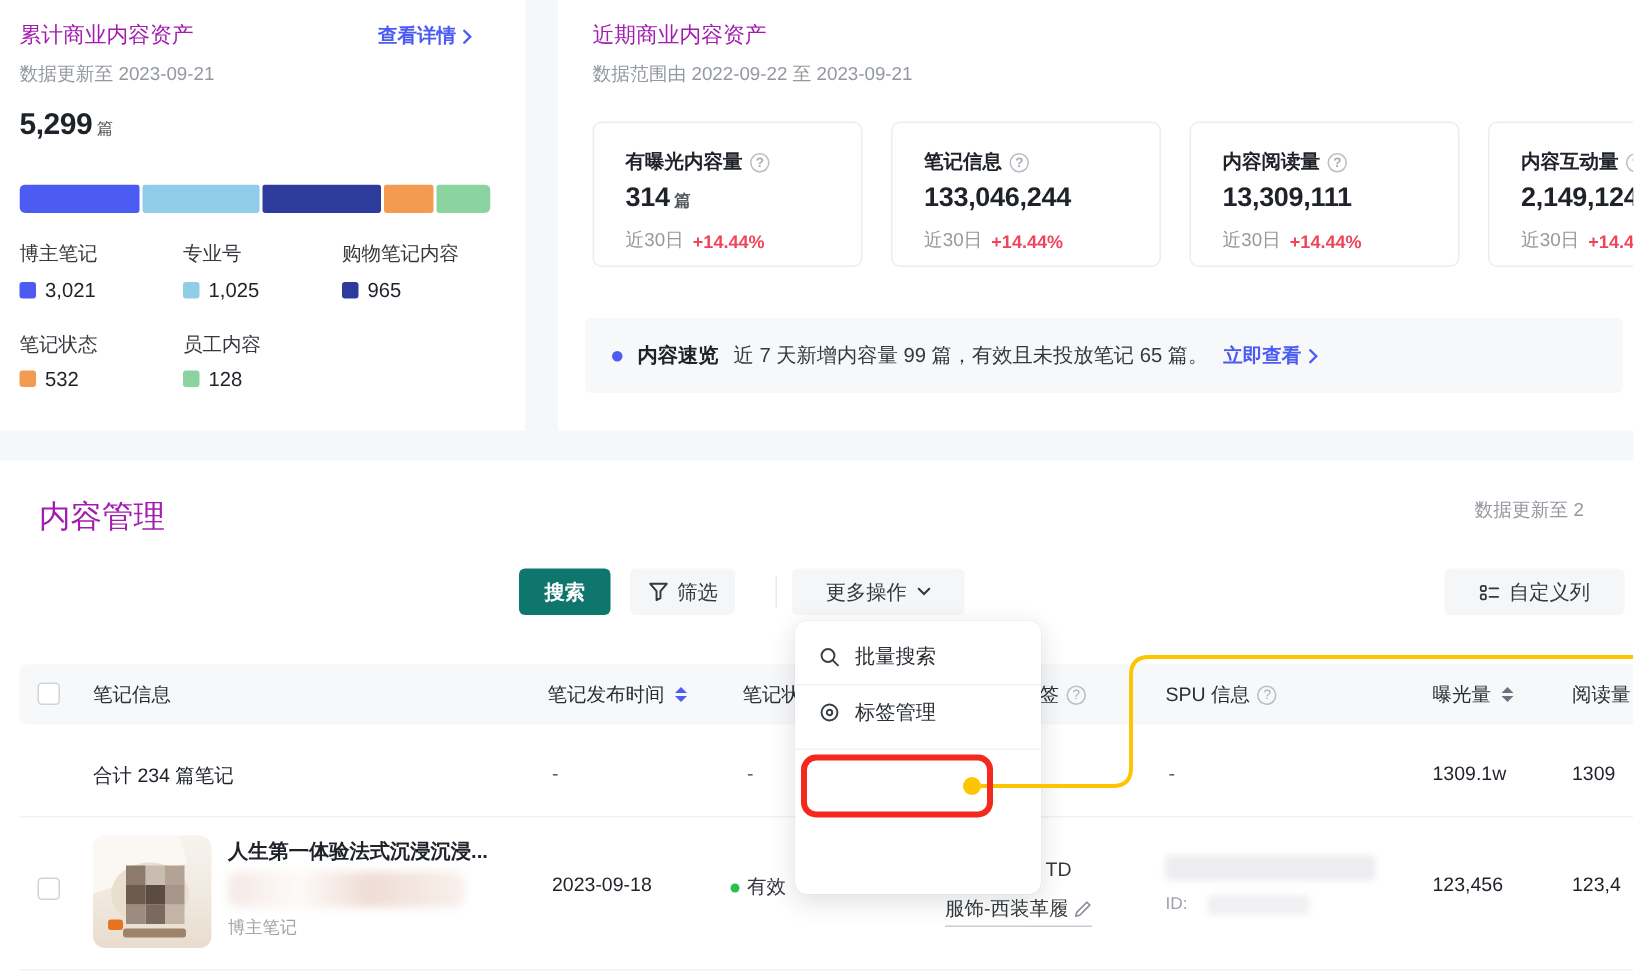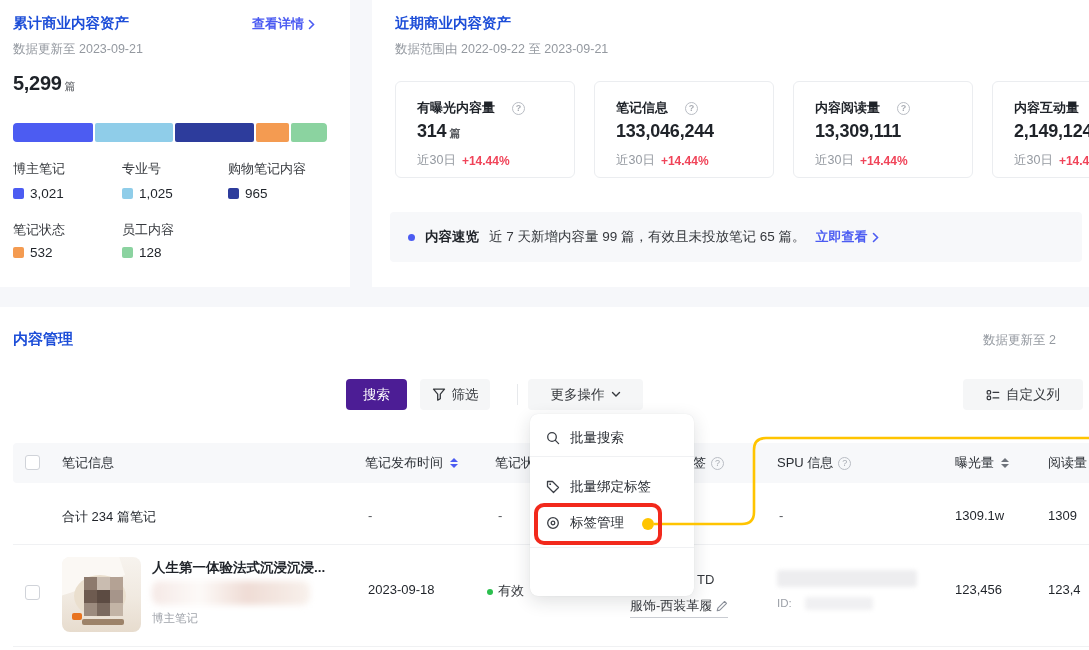--- a/index.html
+++ b/index.html
@@ -2,41 +2,41 @@
 <html><head>
 <meta charset="utf-8">
 <style>
   *{margin:0;padding:0;box-sizing:border-box}
   html,body{background:#fff}
   body{font-family:"Liberation Sans","DejaVu Sans",sans-serif;color:#1f2329}
   .screen{position:relative;width:1089px;height:650px;background:#fff;overflow:hidden}
   .abs{position:absolute}
   .v-gap{position:absolute;left:350px;top:0;width:22px;height:287px;background:#f6f7fa}
   .h-band{position:absolute;left:0;top:287px;width:1089px;height:20px;background:#f6f7fa}
-  .panel-title{font-size:14.5px;font-weight:700;color:#1d4ed8;white-space:nowrap}
+  .panel-title{font-size:14.5px;font-weight:400;color:#a21caf;white-space:nowrap}
   .muted{font-size:12.5px;color:#9499a0;white-space:nowrap}
   .link{display:inline-flex;align-items:center;gap:4px;color:#4c5cf2;font-size:13px;font-weight:600;cursor:pointer;text-decoration:none;white-space:nowrap}
   .big-num{font-size:20px;font-weight:700;letter-spacing:-.3px}
   .unit{font-size:11px;color:#56595e;margin-left:3px}
   .bar{display:flex;gap:2px;border-radius:4px;overflow:hidden}
   .bar-seg{height:100%;border-radius:2px}
   .legend-label{font-size:13px;color:#35383d;white-space:nowrap}
   .legend-value{display:flex;align-items:center;gap:6px;font-size:13.5px;color:#1f2329}
   .swatch{width:11px;height:11px;border-radius:2px;display:inline-block}
   .card{position:absolute;top:81px;width:180px;height:97px;background:#fff;border:1px solid #ebedf0;border-radius:6px}
-  .card-label{position:absolute;left:21px;top:17px;display:flex;align-items:center;gap:17px;font-size:13px;font-weight:700;color:#1f2329;white-space:nowrap}
+  .card-label{position:absolute;left:21px;top:17px;display:flex;align-items:center;gap:5px;font-size:13px;font-weight:700;color:#1f2329;white-space:nowrap}
   .card-value{position:absolute;left:21px;top:39px;font-size:18px;font-weight:700;letter-spacing:-.2px;white-space:nowrap}
   .card-foot{position:absolute;left:21px;top:70px;display:flex;align-items:center;gap:6px;font-size:12px;white-space:nowrap}
   .chg{color:#f04459;font-weight:700}
   .qmark{display:inline-flex;align-items:center;justify-content:center;width:13px;height:13px;border:1px solid #b9bdc4;border-radius:50%;color:#a8acb3;font-size:9px;line-height:1}
   .banner{position:absolute;left:390px;top:212px;width:692px;height:50px;background:#f7f8fa;border-radius:4px;display:flex;align-items:center;gap:10px;padding-left:18px;font-size:13.5px;color:#35383d;white-space:nowrap}
   .bdot{width:7px;height:7px;border-radius:50%;background:#4c5cf2}
   .btag{font-weight:700;color:#1f2329}
   .btn{display:flex;align-items:center;justify-content:center;gap:6px;height:31px;border-radius:4px;font-size:13.5px;color:#35383d;background:#f5f6f7;cursor:pointer;white-space:nowrap}
-  .btn-primary{background:#4c1d95;color:#fff;font-weight:400}
+  .btn-primary{background:#0f766e;color:#fff;font-weight:700}
   .search-box{position:absolute;left:13px;top:379px;width:320px;height:31px;background:#f5f6f7;border-radius:4px;display:flex;align-items:center}
   .search-box .type{margin-left:12px;font-size:13px;color:#1f2329;white-space:nowrap}
   .search-box .chev{margin-left:14px;display:flex}
   .search-box .sep{margin-left:16px;width:1px;height:16px;background:#dcdee2}
   .search-box .mag{margin-left:13px;display:flex}
   .search-input{flex:1;margin-left:8px;margin-right:8px;border:none;outline:none;background:transparent;font-size:13px;color:#1f2329;font-family:inherit}
   .search-input::placeholder{color:#a3a7ae}
   .tb-sep{position:absolute;left:517px;top:384px;width:1px;height:21px;background:#e7e9ec}
   .thead{position:absolute;left:13px;top:443px;width:1076px;height:40px;background:#f7f8fa;border-radius:4px 0 0 4px}
   .hcell{position:absolute;top:0;height:40px;line-height:40px;font-size:13px;color:#2a2e34;font-weight:500;white-space:nowrap;display:flex;align-items:center;gap:5px}
@@ -185,21 +185,21 @@
       <span>
           <svg width="7" height="11" viewBox="0 0 7 11">
             <path d="M1.5 1.5 L5.5 5.5 L1.5 9.5" fill="none" stroke="#4c5cf2" stroke-width="1.6" stroke-linecap="round"></path>
           </svg>
         </span>
     </a>
   </div>
 
   <div class="h-band"></div>
 
-  <h2 class="panel-title abs" style="left:13px;top:330px;font-size:15px">内容管理</h2>
+  <h2 class="panel-title abs" style="left:26px;top:330px;font-size:21px">内容管理</h2>
   <div class="muted abs" style="left:983px;top:332px">数据更新至 2</div>
 
   <div class="btn btn-primary abs" style="left:346px;top:379px;width:61px">
       <span>搜索</span>
     </div>
   <div class="btn abs" style="left:420px;top:379px;width:70px">
     <span>
         <svg width="14" height="13" viewBox="0 0 14 13">
           <path d="M1.5 1.2 h11 l-4.2 4.9 v4.6 l-2.6 1.4 v-6 z" fill="none" stroke="#35383d" stroke-width="1.3" stroke-linejoin="round"></path>
         </svg>
@@ -302,29 +302,20 @@
     <div class="dd-item">
       <span>
           <svg width="14" height="14" viewBox="0 0 14 14">
             <circle cx="6" cy="6" r="4.3" fill="none" stroke="#3a3e45" stroke-width="1.3"></circle>
             <line x1="9.4" y1="9.4" x2="12.6" y2="12.6" stroke="#3a3e45" stroke-width="1.3" stroke-linecap="round"></line>
           </svg>
         </span>
       <span>批量搜索</span>
     </div>
     <div class="dd-div"></div>
-    <div class="dd-item dd-mt12">
-      <span>
-          <svg width="14" height="14" viewBox="0 0 14 14">
-            <path d="M1.5 1.5 h5 l6 6 -5 5 -6 -6 z" fill="none" stroke="#3a3e45" stroke-width="1.3" stroke-linejoin="round"></path>
-            <circle cx="4.2" cy="4.2" r="0.9" fill="#3a3e45"></circle>
-          </svg>
-        </span>
-      <span>批量绑定标签</span>
-    </div>
     <div class="dd-item">
       <span>
           <svg width="14" height="14" viewBox="0 0 14 14">
             <circle cx="7" cy="7" r="5.3" fill="none" stroke="#3a3e45" stroke-width="1.3"></circle>
             <circle cx="7" cy="7" r="1.8" fill="none" stroke="#3a3e45" stroke-width="1.3"></circle>
           </svg>
         </span>
       <span>标签管理</span>
     </div>
     <div class="dd-div dd-mt6"></div>

